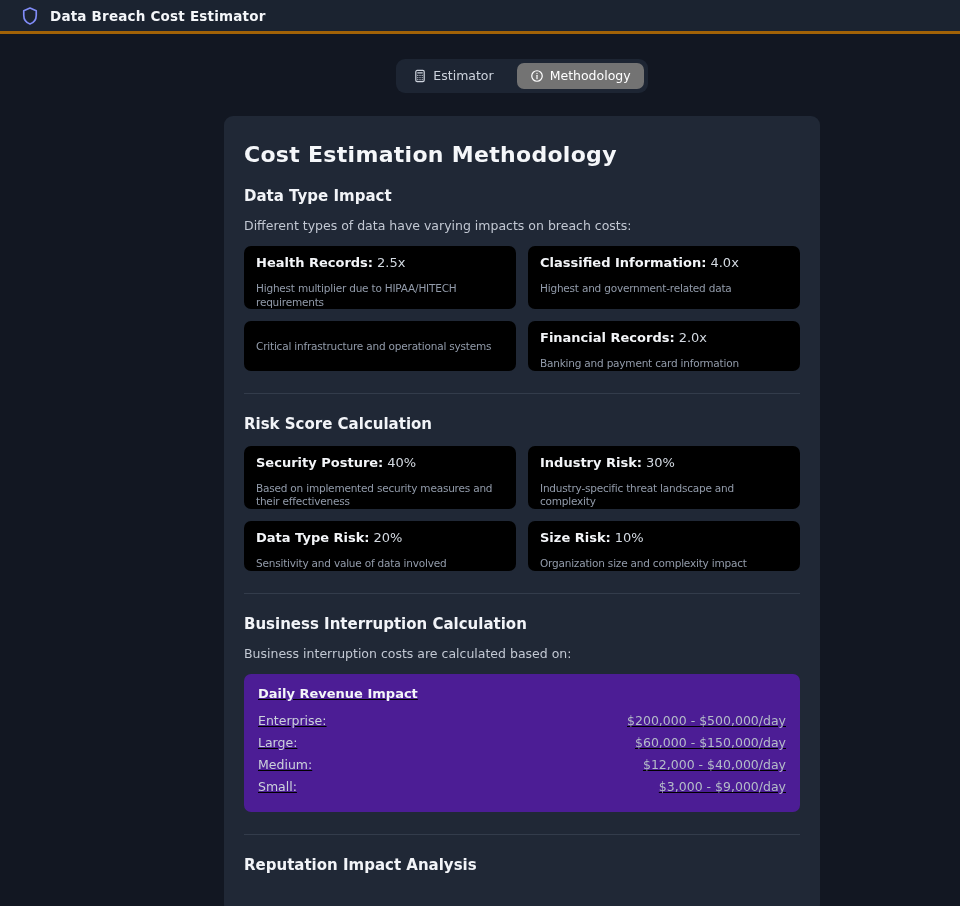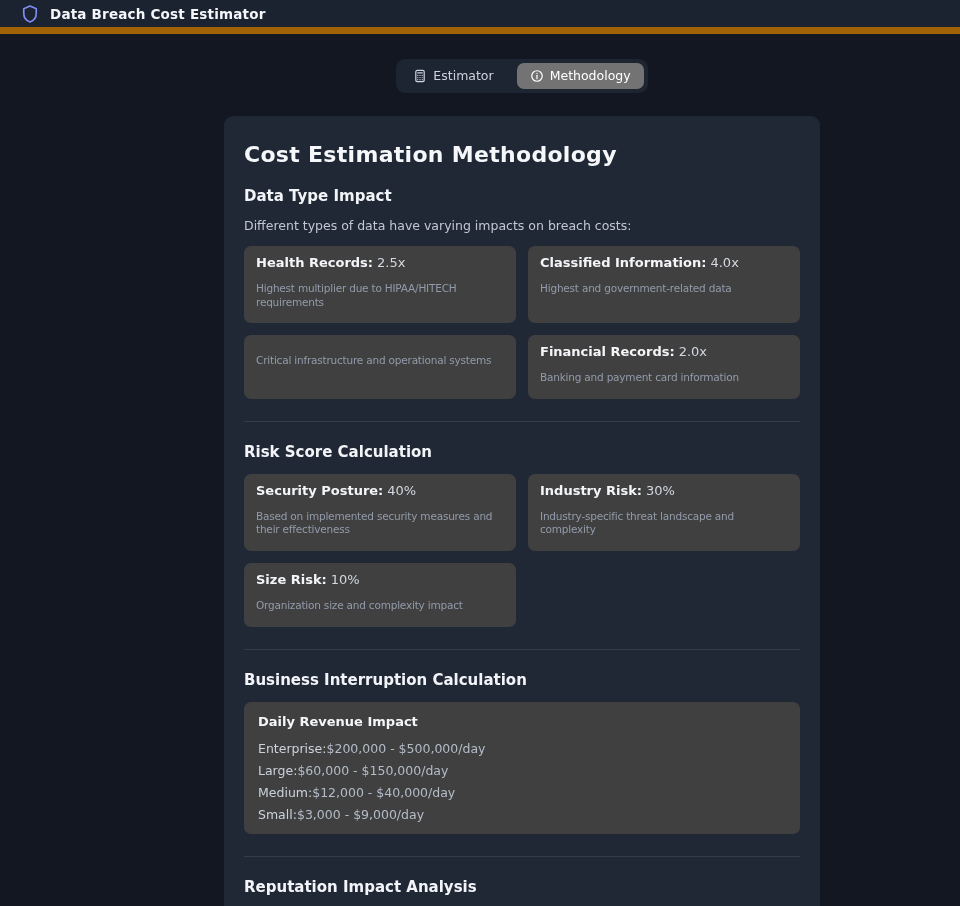--- a/index.html
+++ b/index.html
@@ -6,21 +6,21 @@
   html, body {
     width: 960px; height: 906px;
     background: #121722;
     overflow: hidden;
     font-family: "DejaVu Sans", "Liberation Sans", sans-serif;
   }
   
   .app-header {
     height: 34px;
     background: #1b2330;
-    border-bottom: 7px solid #a16207;
+    border-bottom: 3px solid #a16207;
     display: flex; align-items: center;
     padding: 0 20px;
     gap: 10px;
   }
   .app-header .shield { width: 20px; height: 20px; display: block; }
   .app-title {
     color: #f4f6f9; font-size: 13.5px; font-weight: bold; letter-spacing: 0.2px;
   }
   
   .content-col { width: 596px; margin-left: 224px; }
@@ -72,43 +72,44 @@
     border-top: 1px solid #333c4b;
     margin: 22px 0 21px 0;
   }
   
   .factor-grid {
     display: grid;
     grid-template-columns: 1fr 1fr;
     gap: 12px;
   }
   .factor-card {
-    background: #404040;
+    background: #000000;
     border-radius: 7px;
-    padding: 9px 12px 14px 12px;
+    padding: 9px 12px 0 12px;
   }
   .factor-card .line1 { font-size: 13px; line-height: 1.3; }
   .factor-card .line1 strong { color: #f3f5f8; font-weight: bold; }
   .factor-card .line1 .val { color: #d3d9e1; margin-left: 4px; }
   .factor-card .desc {
     color: #929baa; font-size: 10.5px; line-height: 1.3;
     margin-top: 10px; letter-spacing: -0.2px;
   }
   
   .panel {
-    background: #404040;
+    background: #4c1d95;
     border-radius: 7px;
-    padding: 12px 14px 8px 14px;
+    padding: 12px 14px 14px 14px;
+    text-decoration: underline;
   }
   .panel-title {
     color: #f3f5f8; font-size: 13px; font-weight: bold;
     margin-bottom: 9px;
   }
   .kv-row {
-    display: flex; align-items: center;
+    display: flex; justify-content: space-between; align-items: center;
     font-size: 12.5px;
     padding: 3.5px 0;
   }
   .kv-row .k { color: #ccd2db; }
   .kv-row .v { color: #b4bcc8; }
 </style>
 </head>
 <body>
 
 <header class="app-header">
@@ -187,30 +188,35 @@
       <div class="factor-grid">
         <div class="factor-card">
           <div class="line1"><strong>Security Posture:</strong><span class="val">40%</span></div>
           <div class="desc">Based on implemented security measures and their effectiveness</div>
         </div>
         <div class="factor-card">
           <div class="line1"><strong>Industry Risk:</strong><span class="val">30%</span></div>
           <div class="desc">Industry-specific threat landscape and complexity</div>
         </div>
         <div class="factor-card">
+          <div class="line1"><strong>Data Type Risk:</strong><span class="val">20%</span></div>
+          <div class="desc">Sensitivity and value of data involved</div>
+        </div>
+        <div class="factor-card">
           <div class="line1"><strong>Size Risk:</strong><span class="val">10%</span></div>
           <div class="desc">Organization size and complexity impact</div>
         </div>
       </div>
     </section>
 
     <hr class="section-divider">
 
     <section>
       <h2 class="section-heading">Business Interruption Calculation</h2>
+      <p class="section-intro">Business interruption costs are calculated based on:</p>
       <div class="panel">
         <div class="panel-title">Daily Revenue Impact</div>
         <div class="kv-row">
           <span class="k">Enterprise:</span>
           <span class="v">$200,000 - $500,000/day</span>
         </div>
         <div class="kv-row">
           <span class="k">Large:</span>
           <span class="v">$60,000 - $150,000/day</span>
         </div>

